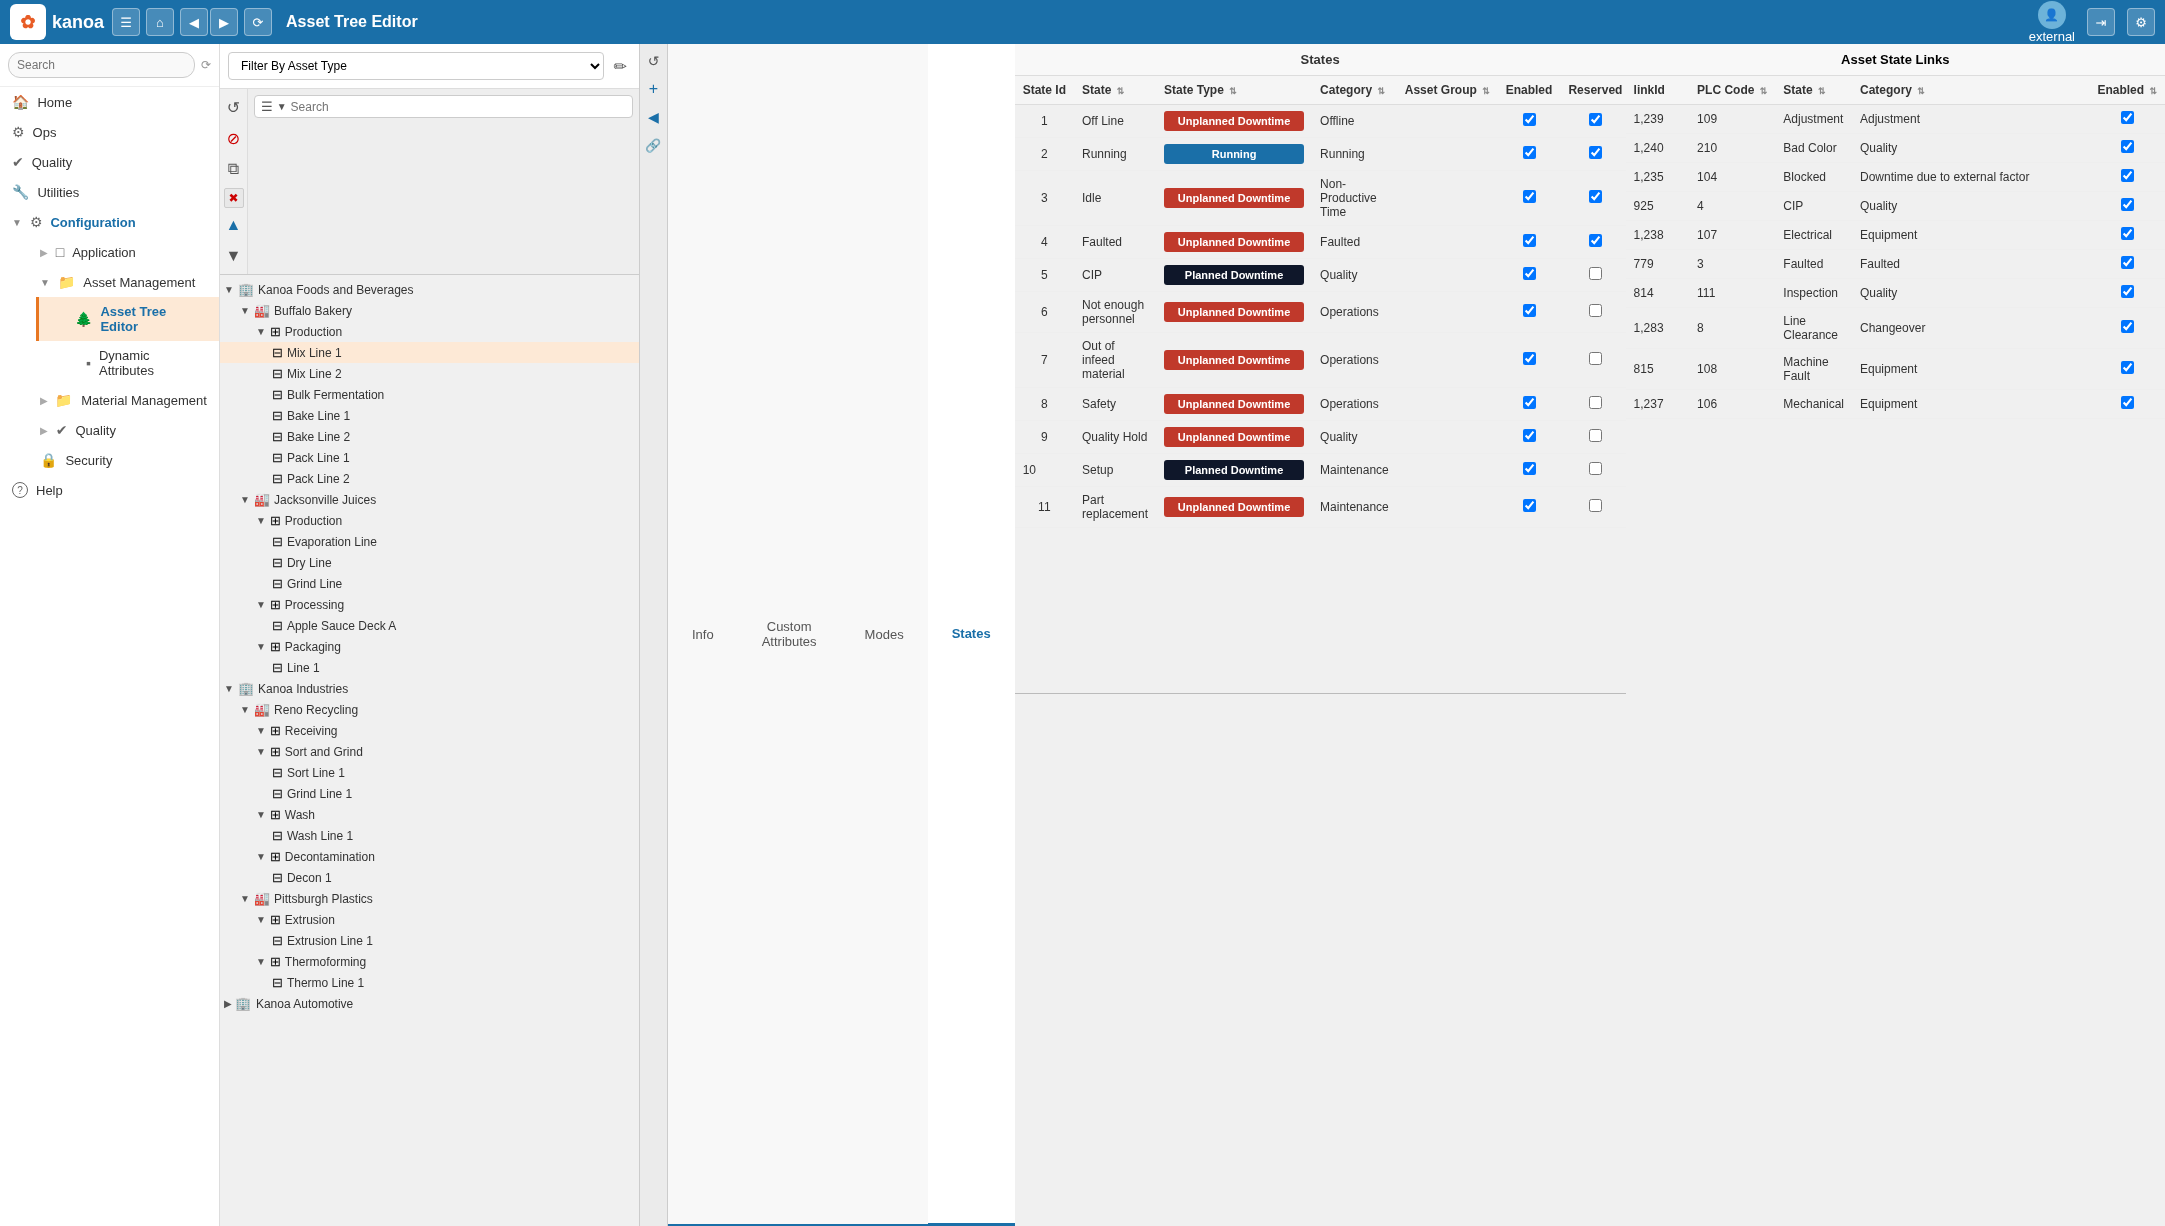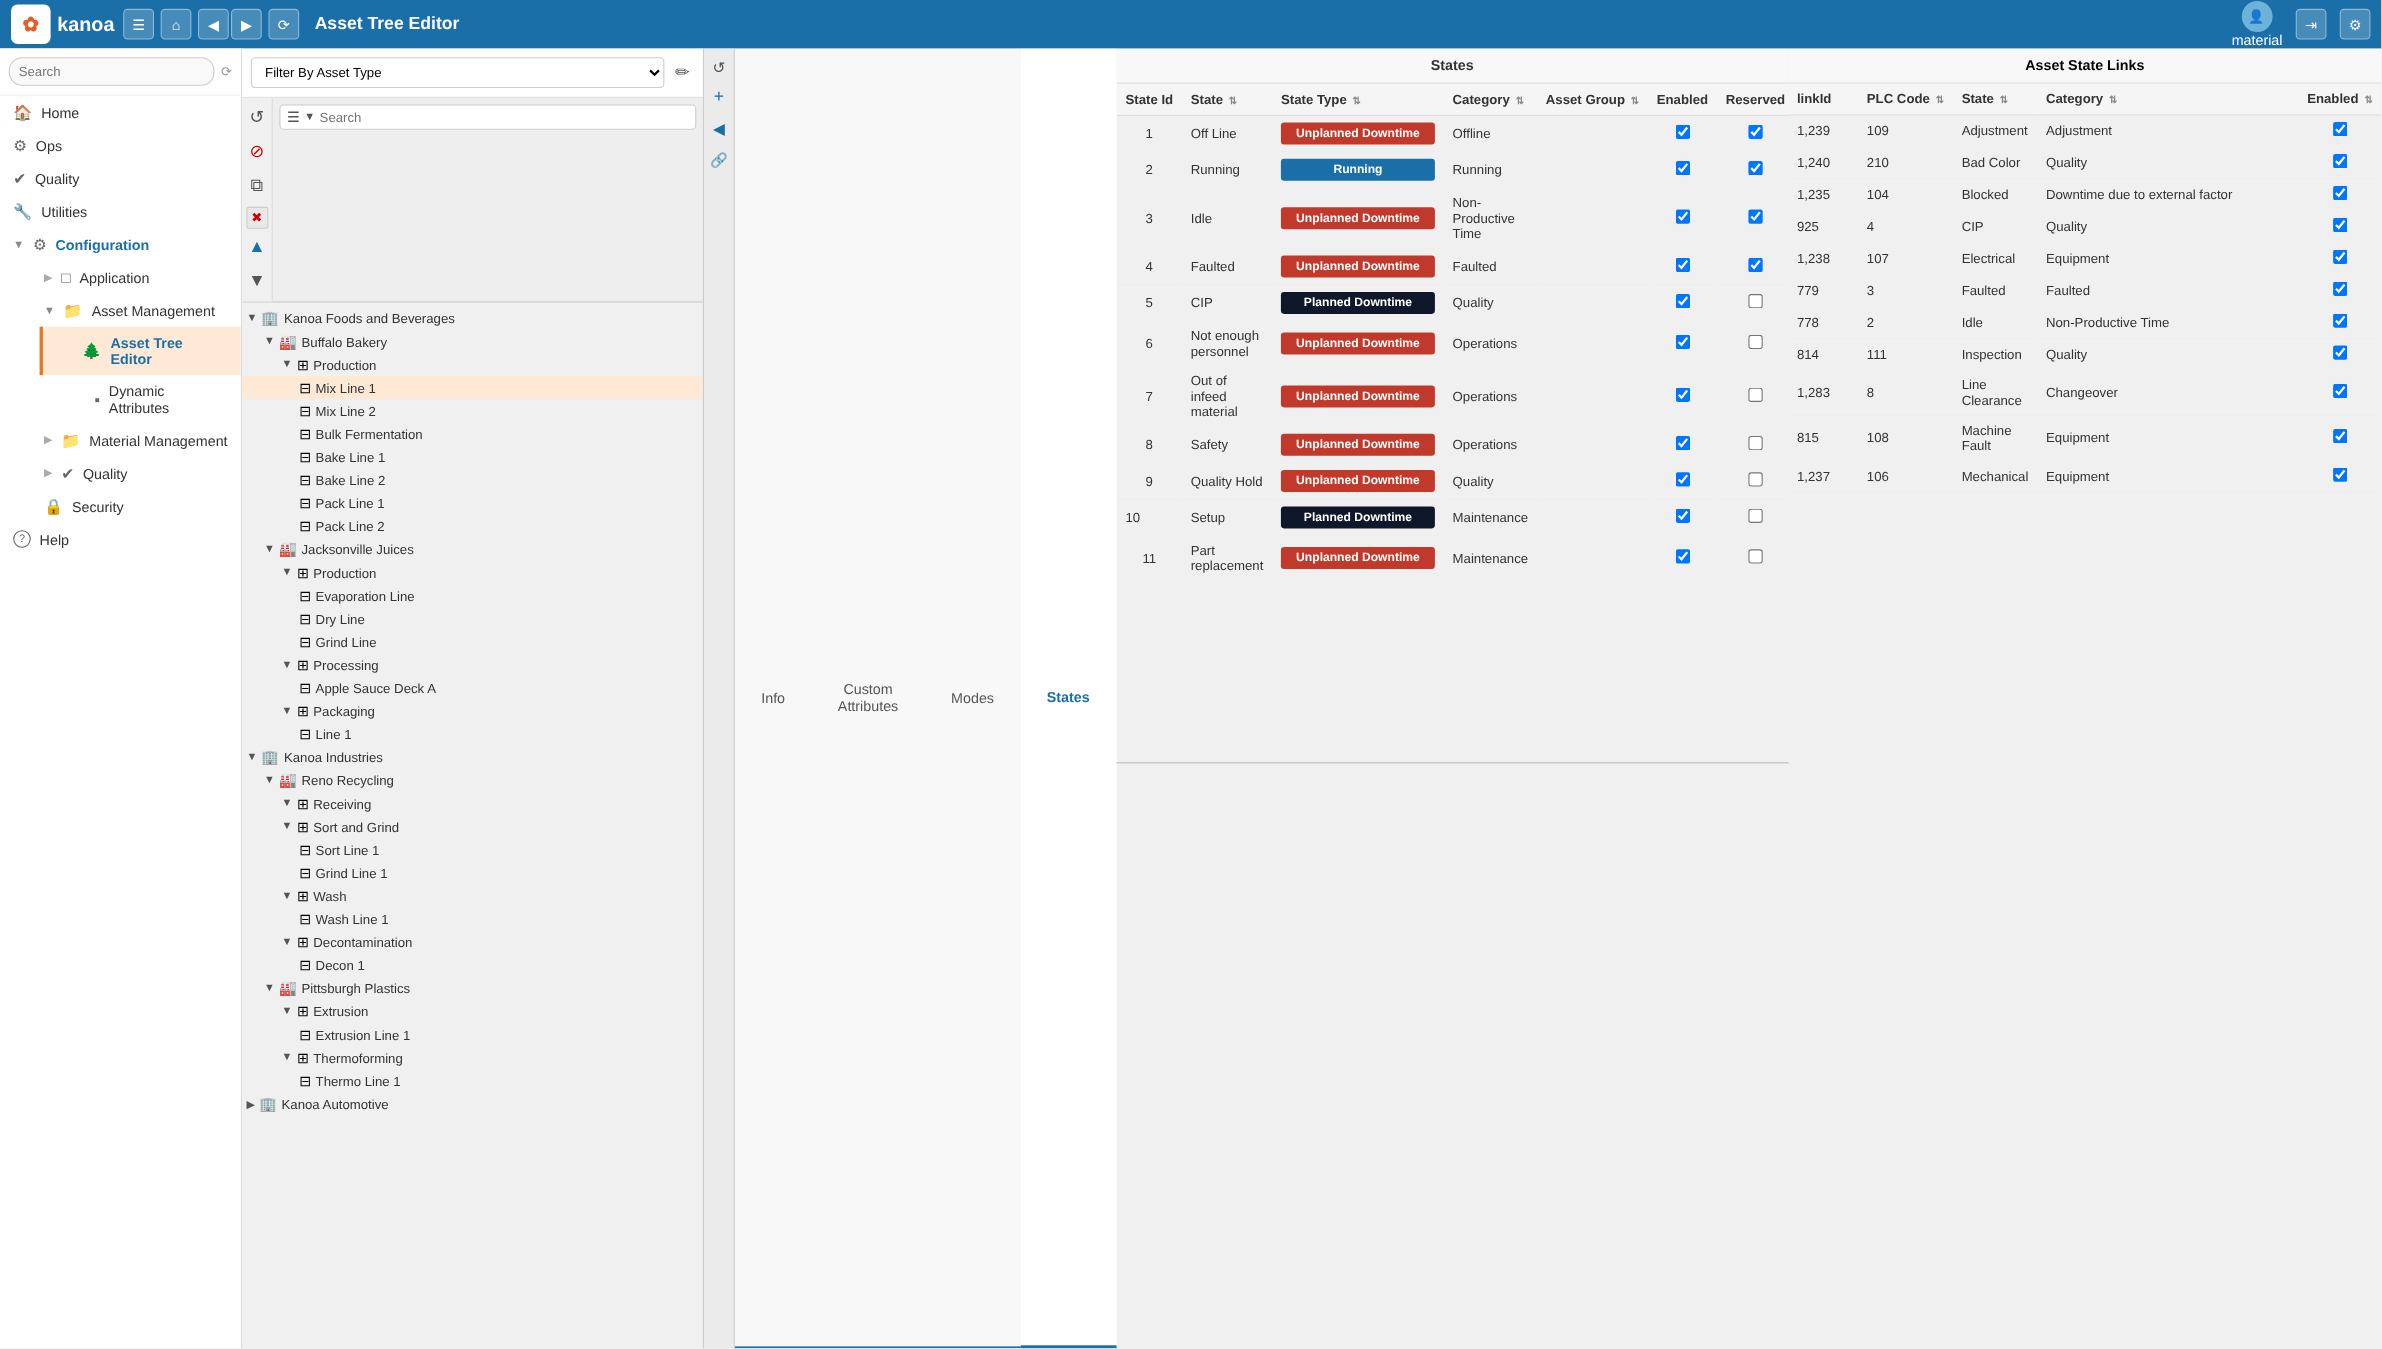--- a/index.html
+++ b/index.html
@@ -306,21 +306,21 @@
     <div class="nav-arrows">
       <button class="nav-btn">◀</button>
       <button class="nav-btn">▶</button>
     </div>
     <button class="nav-btn">⟳</button>
   </div>
   <span class="page-title">Asset Tree Editor</span>
   <div class="header-right">
     <div class="user-info">
       <div class="user-avatar">👤</div>
-      <span>material</span>
+      <span>external</span>
     </div>
     <button class="nav-btn">⇥</button>
     <button class="nav-btn">⚙</button>
   </div>
 </div>
 
 <div class="main-layout">
 
   <div class="left-sidebar">
     <div class="search-bar">
@@ -770,27 +770,20 @@
     <td class="checkbox-cell"><input type="checkbox" checked="" style=""></td>
   </tr>
                 <tr>
     <td>779</td>
     <td>3</td>
     <td>Faulted</td>
     <td>Faulted</td>
     <td class="checkbox-cell"><input type="checkbox" checked="" style=""></td>
   </tr>
                 <tr>
-    <td>778</td>
-    <td>2</td>
-    <td>Idle</td>
-    <td>Non-Productive Time</td>
-    <td class="checkbox-cell"><input type="checkbox" checked="" style=""></td>
-  </tr>
-                <tr>
     <td>814</td>
     <td>111</td>
     <td>Inspection</td>
     <td>Quality</td>
     <td class="checkbox-cell"><input type="checkbox" checked="" style=""></td>
   </tr>
                 <tr>
     <td>1,283</td>
     <td>8</td>
     <td>Line Clearance</td>

